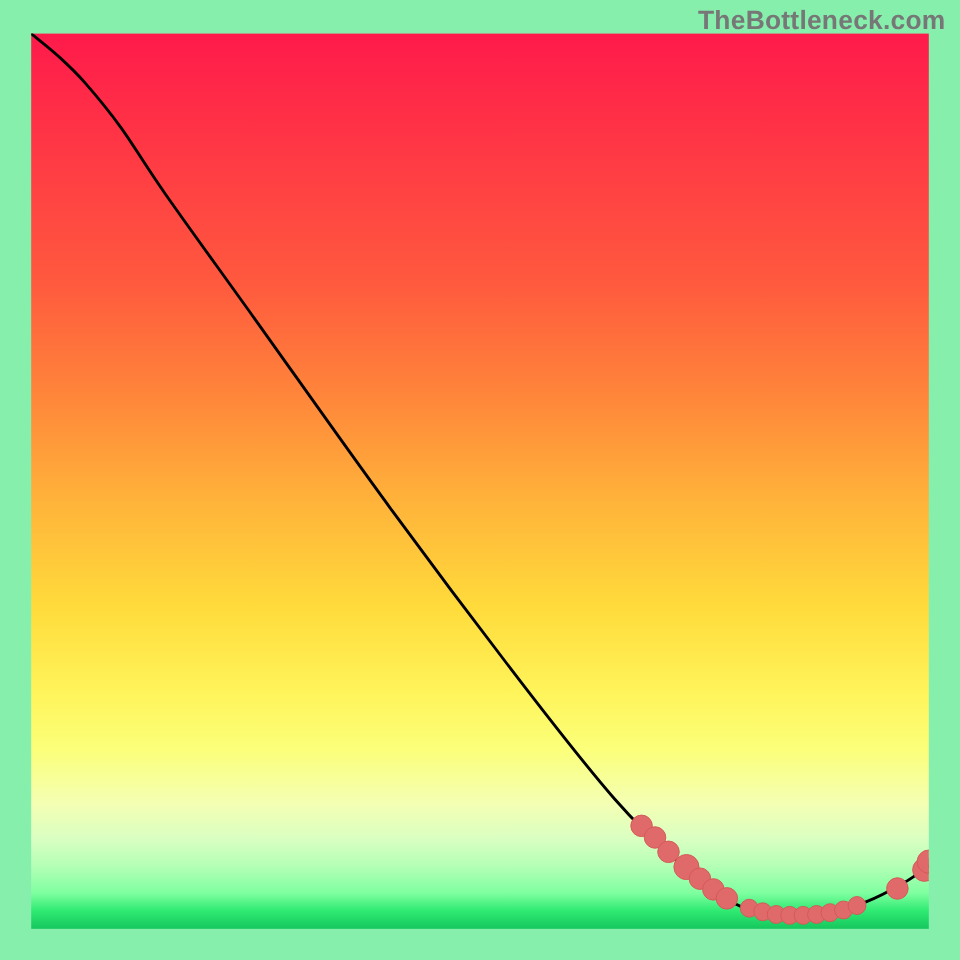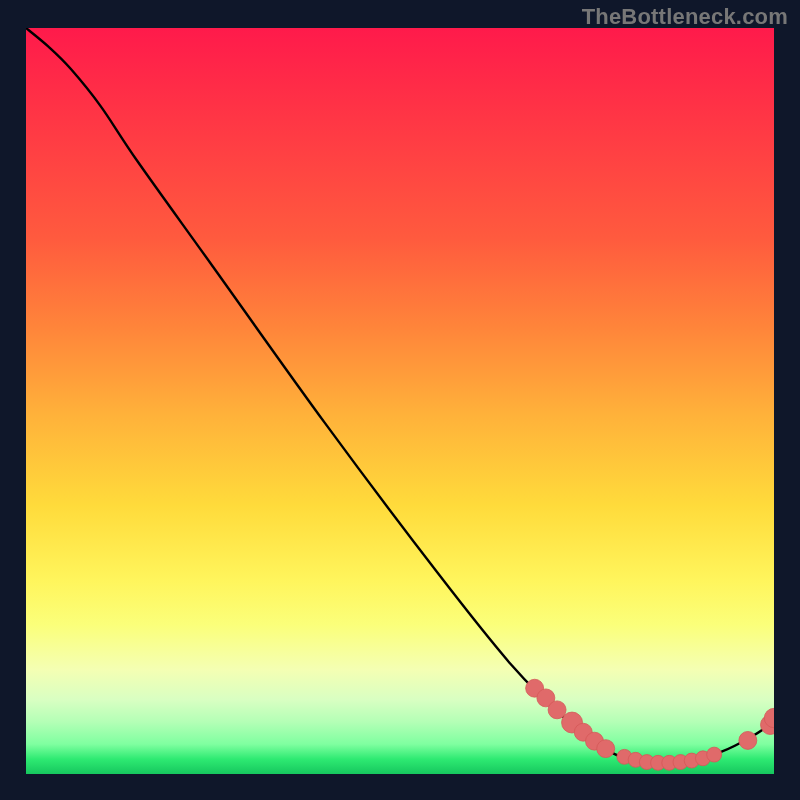--- a/index.html
+++ b/index.html
@@ -8,21 +8,21 @@
     width: 800px;
     height: 800px;
     background: #000;
     font-family: Arial, Helvetica, sans-serif;
     overflow: hidden;
   }
   .wrap {
     position: relative;
     width: 800px;
     height: 800px;
-    background: #0f172a;
+    background: #86efac;
   }
   .watermark {
     position: absolute;
     top: 4px;
     right: 12px;
     color: #777;
     font-size: 22px;
     font-weight: 600;
     letter-spacing: 0.2px;
     z-index: 10;

